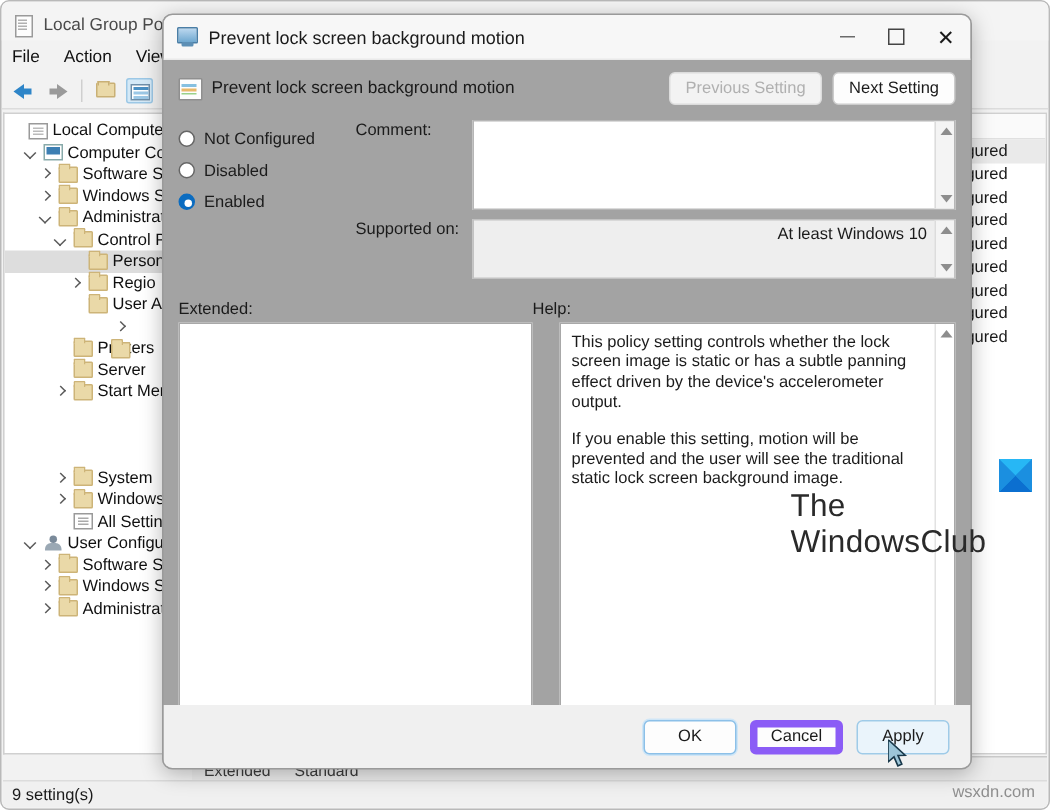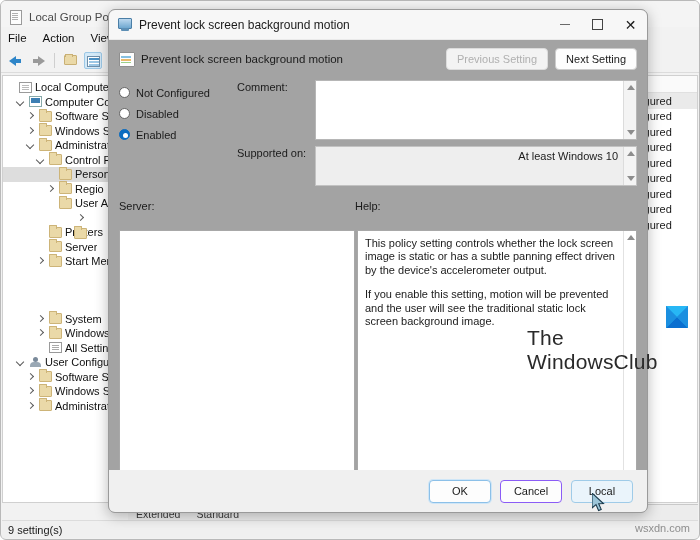--- a/index.html
+++ b/index.html
@@ -207,42 +207,42 @@
   .boxwrap.shade { background:#eeeeee; border-color:#c2c2c2;text-align:right; }
   .box-in { flex:1; padding: 3px 5px; font-size:11px; color:#1b1b1b; }
   .sbar { width:13px; background:#f4f4f4; border-left:1px solid #dcdcdc; position:relative; }
   .sup { position:absolute;left:3px;top:4px;width:0;height:0;border-left:4px solid transparent;border-right:4px solid transparent;border-bottom:5px solid #8d8d8d;}
   .sdn { position:absolute;left:3px;bottom:4px;width:0;height:0;border-left:4px solid transparent;border-right:4px solid transparent;border-top:5px solid #8d8d8d;}
 
   .sec-labels { display:flex; margin-top: 8px; }
   .sec-labels .l1 { width: 236px; font-size:11px; }
   .sec-labels .l2 { font-size:11px; }
 
-  .panes { display:flex; gap:2px; margin-top: 18px; }
+  .panes { display:flex; gap:18px; margin-top: 3px; }
   .pane-opt {
     width: 236px; height: 269px; background:#fff; border:1px solid #a8a8a8;
   }
   .pane-help {
     flex:1; height: 269px; background:#fff; border:1px solid #a8a8a8;
     display:flex;
   }
   .help-txt { flex:1; padding: 6px 7px 0 7px; font-size:11px; line-height:13.4px; color:#1b1b1b; }
   .help-txt p { margin: 0 0 11px 0; }
   .help-sb { width:13px; background:#fff; border-left:1px solid #e2e2e2; position:relative; }
 
   .dlg-footer {
     position:absolute; left:0; right:0; bottom:0; height:42px;
     background:#f0f0f0;
     display:flex; align-items:center; justify-content:flex-end; gap:9px;
     padding-right: 14px;
   }
   .btn-foot {
     width: 62px; height: 23px; border-radius:4px; font-size:11px;
     display:flex;align-items:center;justify-content:center;
-    background:#fdfdfd; border:1px solid #8b5cf6; color:#1a1a1a;
+    background:#fdfdfd; border:5px solid #8b5cf6; color:#1a1a1a;
   }
   .btn-foot.focus { border:1px solid #8cc0e8; box-shadow: 0 0 0 1px #cfe6f7; }
   .btn-foot.hover { background:#eaf4fb; border:1px solid #9fcbe8; }
 
   
   .wm-the {
     position:absolute; left:527px; top:326px; font-size:21px; color:#2a2a2a;
     font-family:"Liberation Sans", sans-serif; letter-spacing:.2px; z-index:40;
   }
   .wm-club {
@@ -511,21 +511,21 @@
               <span class="sbar">
                 <span class="sup"></span>
                 <span class="sdn"></span>
               </span>
             </span>
           </div>
         </div>
       </div>
 
       <div class="sec-labels">
-        <span class="l1">Server:</span>
+        <span class="l1">Extended:</span>
         <span class="l2">Help:</span>
       </div>
 
       <div class="panes">
         <div class="pane-opt">
           <div style="padding:5px;font-size:11px"></div>
         </div>
         <div class="pane-help">
           <div class="help-txt" id="help-text">
               <p>This policy setting controls whether the lock screen image is static or has a subtle panning effect driven by the device's accelerometer output.</p>
@@ -535,21 +535,21 @@
             <span class="sup"></span>
             <span class="sdn"></span>
           </div>
         </div>
       </div>
     </div>
 
     <div class="dlg-footer">
       <span class="btn-foot focus">OK</span>
       <span class="btn-foot">Cancel</span>
-      <span class="btn-foot hover">Local</span>
+      <span class="btn-foot hover">Apply</span>
     </div>
   </div>
 
   <div class="wm-the">The</div>
   <div class="wm-club">WindowsClub</div>
   <div class="wm-logo">
     <svg width="22" height="22" viewBox="0 0 22 22">
       <rect x="0" y="0" width="22" height="22" fill="#1ea3e8"></rect>
       <polygon points="0,0 11,11 22,0" fill="#27b7f5"></polygon>
       <polygon points="0,22 11,11 22,22" fill="#0b6fd0"></polygon>

